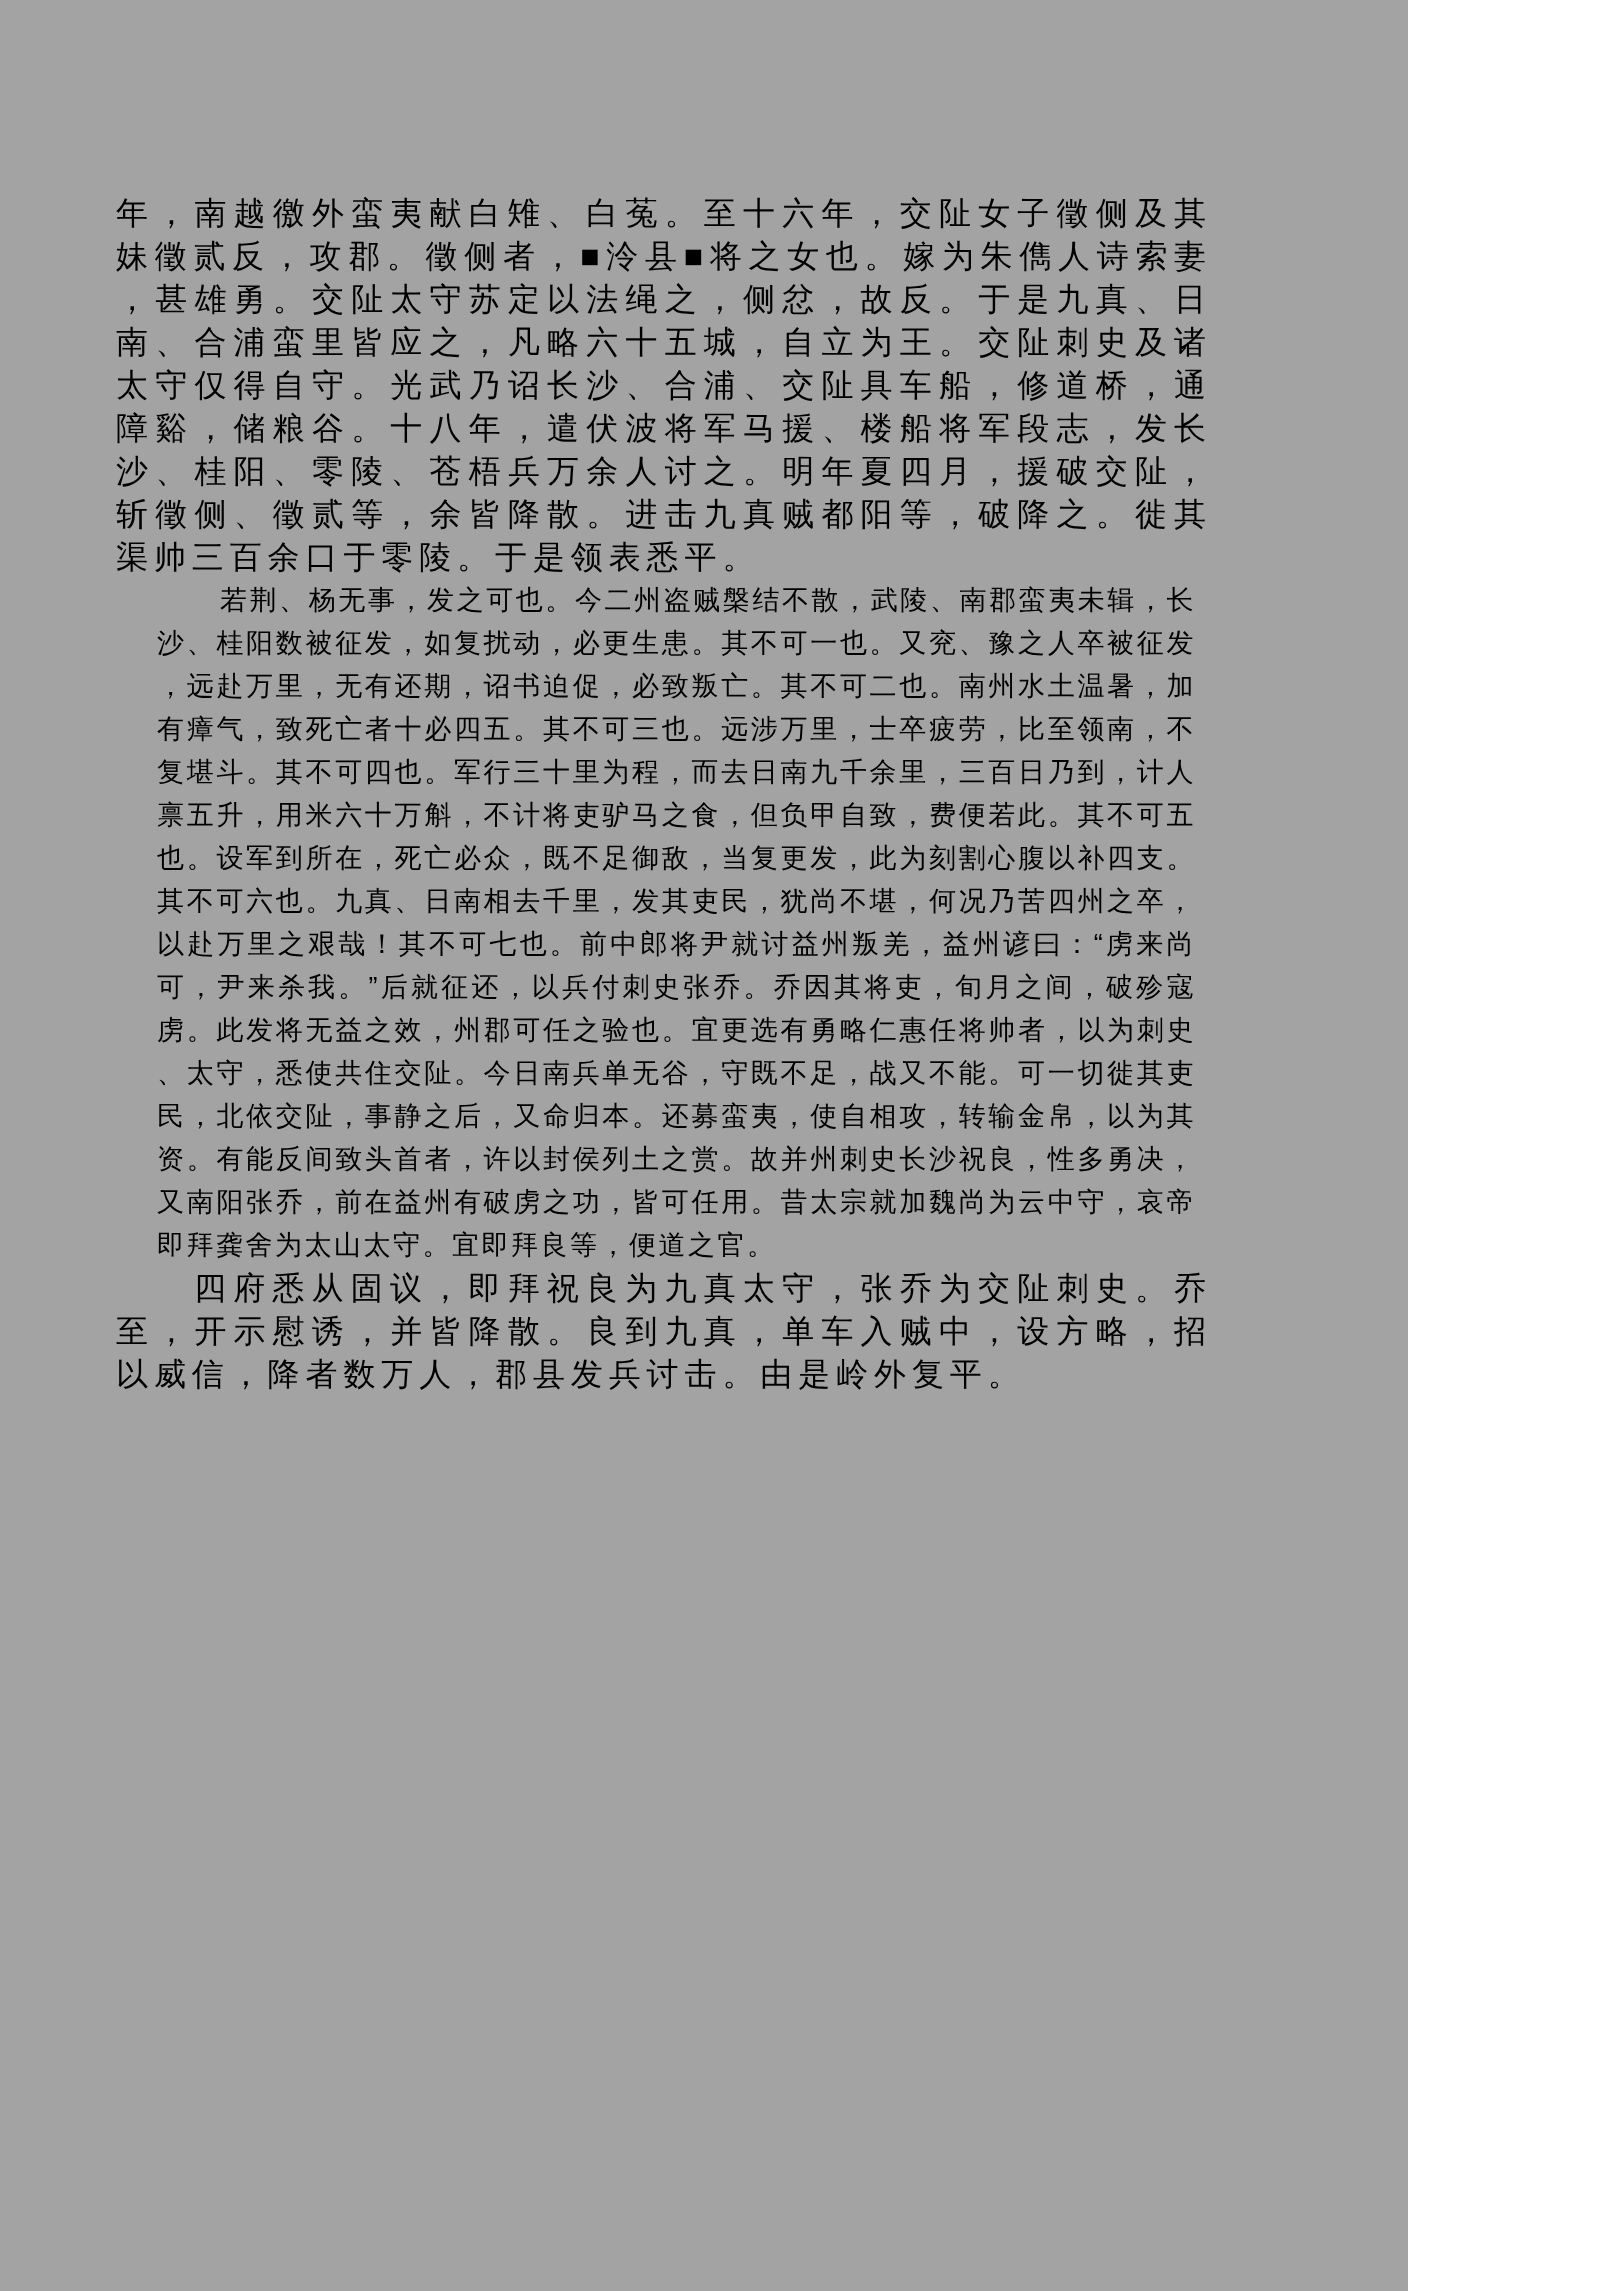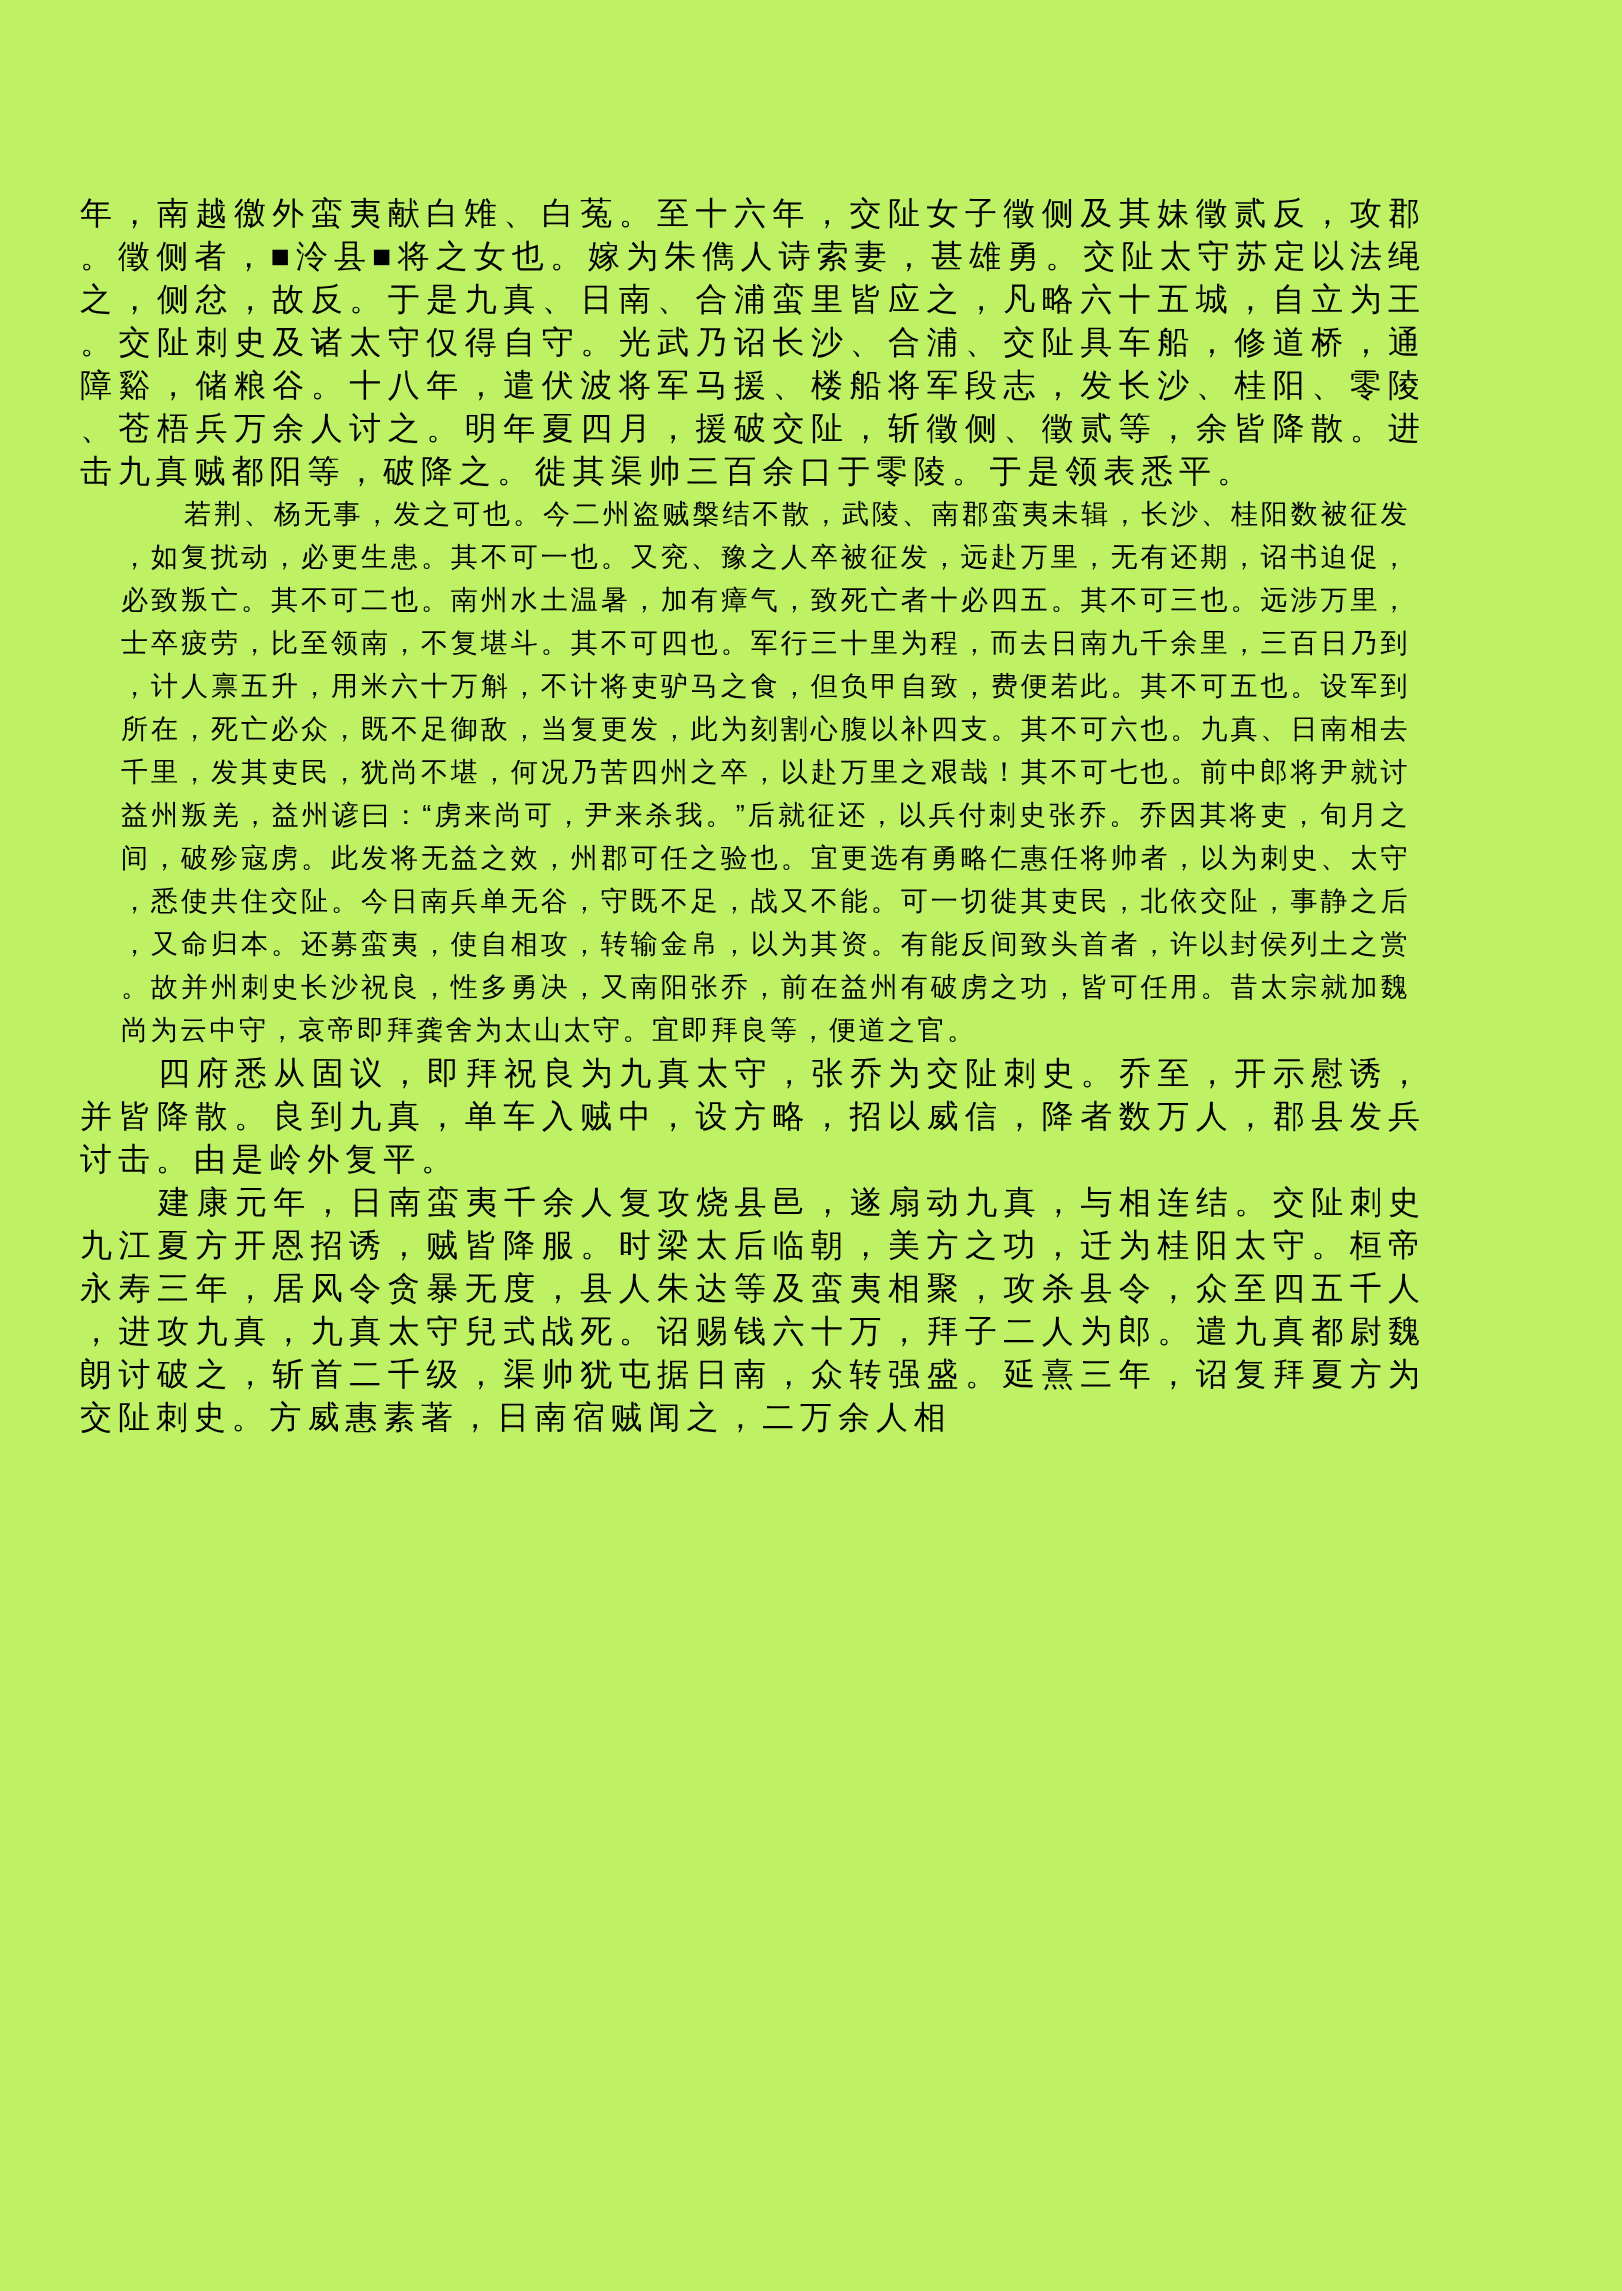--- a/index.html
+++ b/index.html
@@ -2,26 +2,26 @@
 <html><head>
 <meta charset="utf-8">
 <style>
   html, body {
     margin: 0;
     padding: 0;
     background: #ffffff;
   }
   .page {
     position: relative;
-    width: 1622px;
+    width: 1408px;
     height: 2292px;
-    background: #bef264;
+    background: #a3a3a3;
     color: #000000;
     box-sizing: border-box;
-    padding: 192px 196px 0 80px;
+    padding: 192px 196px 0 116px;
     font-family: "Liberation Sans", "DejaVu Sans", sans-serif;
     overflow: hidden;
   }
   p {
     margin: 0;
     padding: 0;
     color: #000000;
     text-align: justify;
     text-justify: inter-character;
     word-break: break-all;
@@ -45,15 +45,14 @@
     text-indent: 63px;
   }
 </style>
 </head>
 <body>
 
 <div class="page">
   <p class="body continuation">年，南越徼外蛮夷献白雉、白菟。至十六年，交阯女子徵侧及其妹徵贰反，攻郡。徵侧者，■泠县■将之女也。嫁为朱儁人诗索妻，甚雄勇。交阯太守苏定以法绳之，侧忿，故反。于是九真、日南、合浦蛮里皆应之，凡略六十五城，自立为王。交阯刺史及诸太守仅得自守。光武乃诏长沙、合浦、交阯具车船，修道桥，通障谿，储粮谷。十八年，遣伏波将军马援、楼船将军段志，发长沙、桂阳、零陵、苍梧兵万余人讨之。明年夏四月，援破交阯，斩徵侧、徵贰等，余皆降散。进击九真贼都阳等，破降之。徙其渠帅三百余口于零陵。于是领表悉平。</p>
   <p class="quote">若荆、杨无事，发之可也。今二州盗贼槃结不散，武陵、南郡蛮夷未辑，长沙、桂阳数被征发，如复扰动，必更生患。其不可一也。又兖、豫之人卒被征发，远赴万里，无有还期，诏书迫促，必致叛亡。其不可二也。南州水土温暑，加有瘴气，致死亡者十必四五。其不可三也。远涉万里，士卒疲劳，比至领南，不复堪斗。其不可四也。军行三十里为程，而去日南九千余里，三百日乃到，计人禀五升，用米六十万斛，不计将吏驴马之食，但负甲自致，费便若此。其不可五也。设军到所在，死亡必众，既不足御敌，当复更发，此为刻割心腹以补四支。其不可六也。九真、日南相去千里，发其吏民，犹尚不堪，何况乃苦四州之卒，以赴万里之艰哉！其不可七也。前中郎将尹就讨益州叛羌，益州谚曰：“虏来尚可，尹来杀我。”后就征还，以兵付刺史张乔。乔因其将吏，旬月之间，破殄寇虏。此发将无益之效，州郡可任之验也。宜更选有勇略仁惠任将帅者，以为刺史、太守，悉使共住交阯。今日南兵单无谷，守既不足，战又不能。可一切徙其吏民，北依交阯，事静之后，又命归本。还募蛮夷，使自相攻，转输金帛，以为其资。有能反间致头首者，许以封侯列土之赏。故并州刺史长沙祝良，性多勇决，又南阳张乔，前在益州有破虏之功，皆可任用。昔太宗就加魏尚为云中守，哀帝即拜龚舍为太山太守。宜即拜良等，便道之官。</p>
   <p class="body">四府悉从固议，即拜祝良为九真太守，张乔为交阯刺史。乔至，开示慰诱，并皆降散。良到九真，单车入贼中，设方略，招以威信，降者数万人，郡县发兵讨击。由是岭外复平。</p>
-  <p class="body">建康元年，日南蛮夷千余人复攻烧县邑，遂扇动九真，与相连结。交阯刺史九江夏方开恩招诱，贼皆降服。时梁太后临朝，美方之功，迁为桂阳太守。桓帝永寿三年，居风令贪暴无度，县人朱达等及蛮夷相聚，攻杀县令，众至四五千人，进攻九真，九真太守兒式战死。诏赐钱六十万，拜子二人为郎。遣九真都尉魏朗讨破之，斩首二千级，渠帅犹屯据日南，众转强盛。延熹三年，诏复拜夏方为交阯刺史。方威惠素著，日南宿贼闻之，二万余人相</p>
 </div>
 
 
 </body></html>

